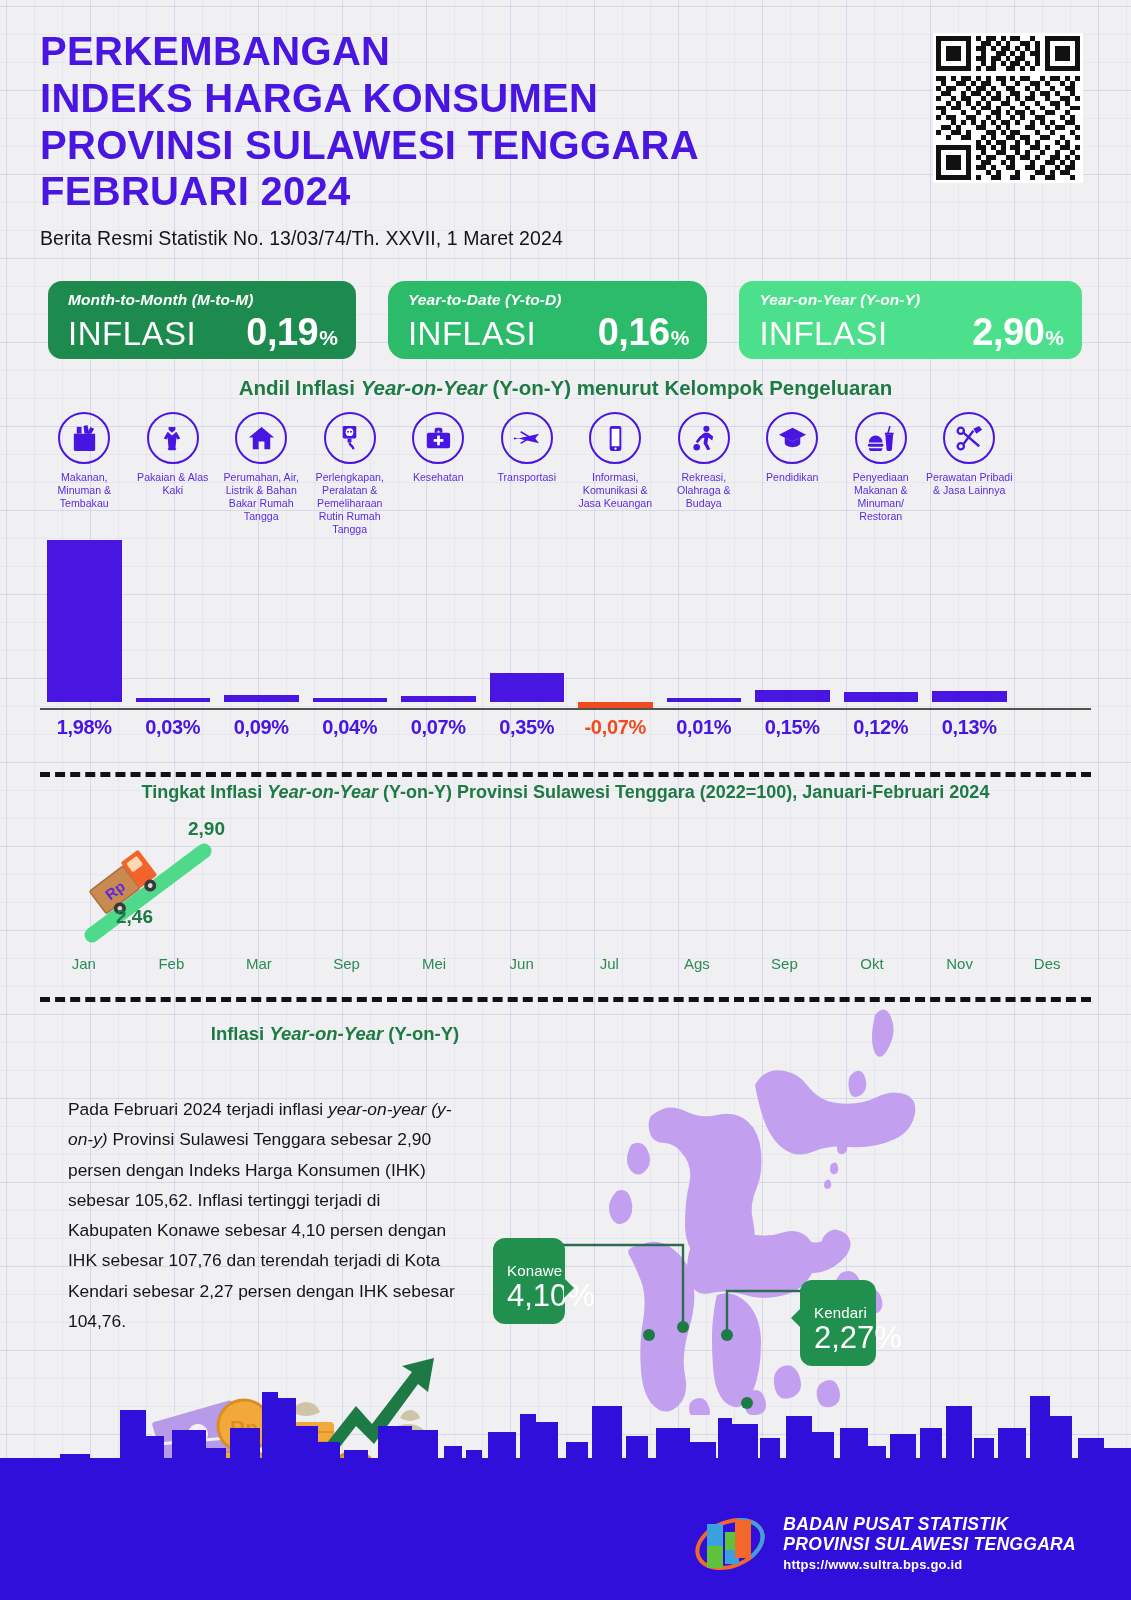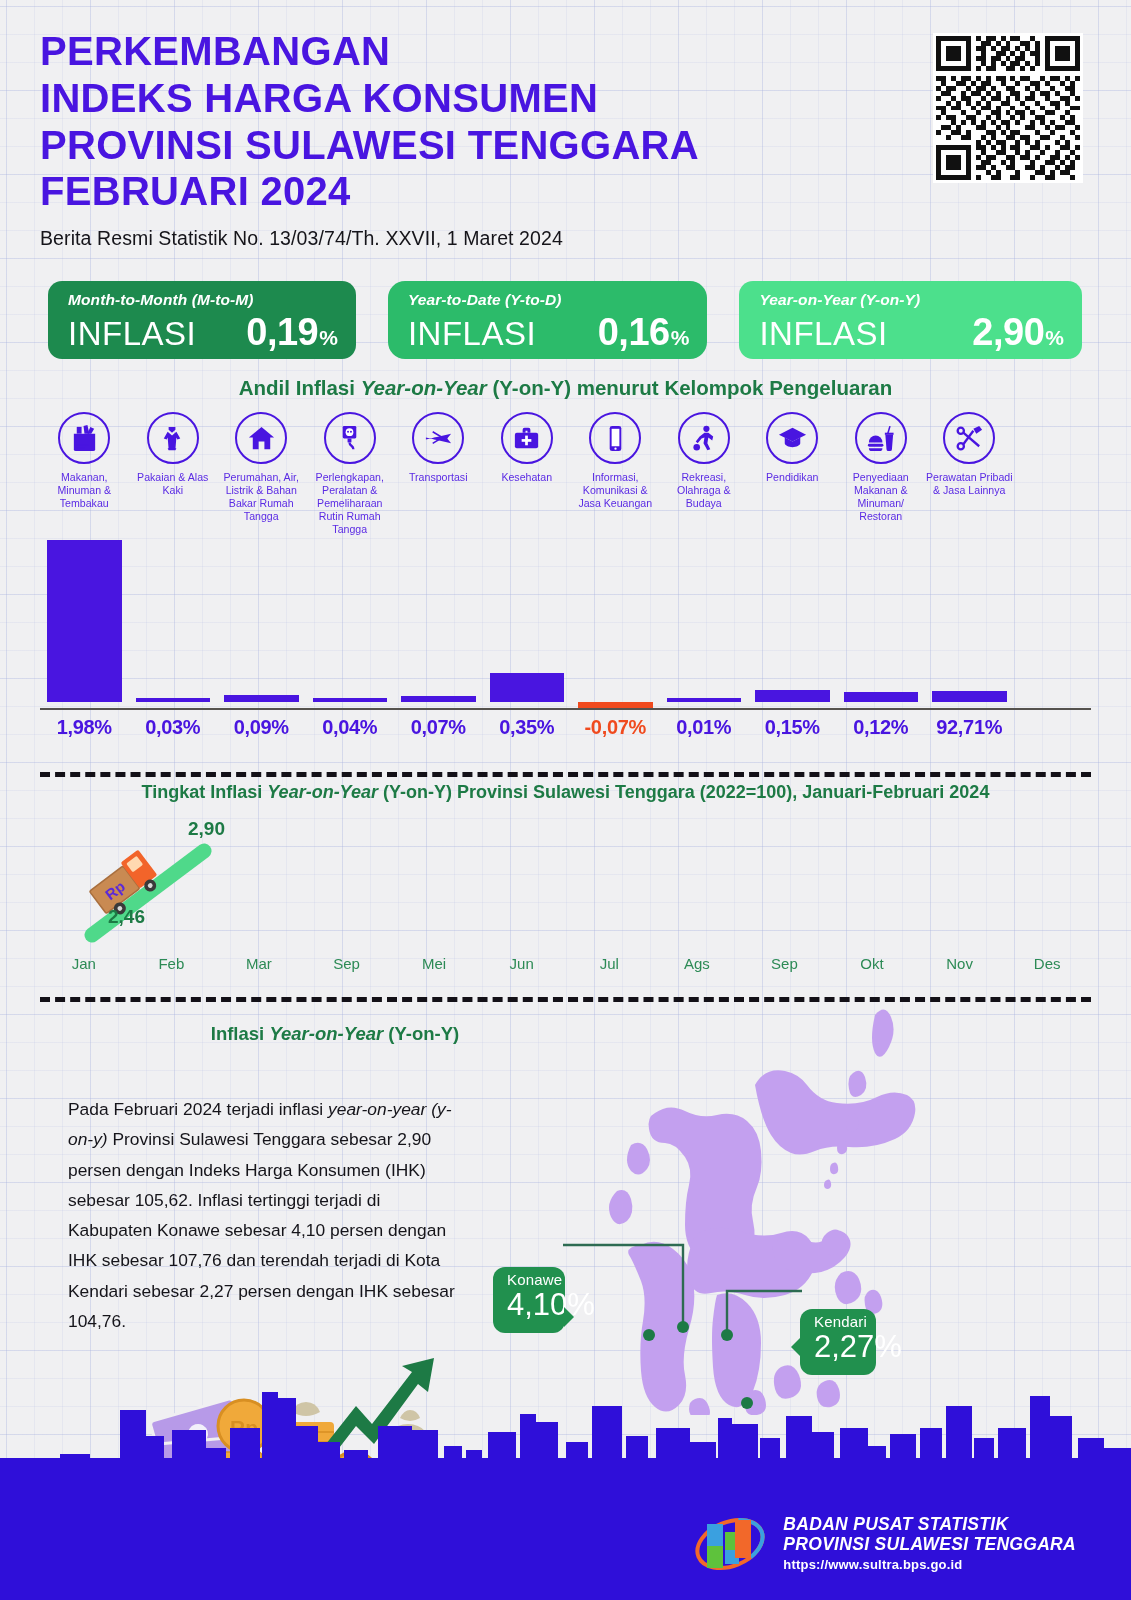--- a/index.html
+++ b/index.html
@@ -82,37 +82,37 @@
   .div1 { top: 772px; }
   .div2 { top: 997px; }
 
   
   .sec2-title { position: absolute; left: 0; top: 782px; width: 1131px; text-align: center;
     font-size: 18px; font-weight: 700; color: #1d7a45; }
   .sec2-title i { font-style: italic; }
   .trend { position: absolute; left: 40px; top: 808px; width: 1051px; height: 180px; }
   .trend-arrow { position: absolute; left: 38px; top: 27px; width: 145px; height: 110px; }
   .trend-hi { position: absolute; left: 148px; top: 10px; font-size: 19px; font-weight: 800; color: #1d7a45; }
-  .trend-lo { position: absolute; left: 68px; top: 98px; font-size: 19px; font-weight: 800; color: #1d7a45; }
+  .trend-lo { position: absolute; left: 76px; top: 98px; font-size: 19px; font-weight: 800; color: #1d7a45; }
   .months { position: absolute; left: 40px; top: 955px; width: 1051px; display: flex; }
   .month { flex: 1; text-align: center; font-size: 15px; color: #2c8a55; font-weight: 400; }
 
   
   .sec3-title { position: absolute; left: 55px; top: 1022px; width: 560px; text-align: center;
     font-size: 18.5px; font-weight: 700; color: #1d7a45; line-height: 1.35; }
   .sec3-title i { font-style: italic; }
   .body-text { position: absolute; left: 68px; top: 1094px; width: 400px;
     font-size: 17.4px; line-height: 1.74; color: #15141a; }
   .body-text i { font-style: italic; }
 
   .mapwrap { position: absolute; left: 455px; top: 995px; width: 640px; height: 420px; }
   .mapwrap svg { position: absolute; inset: 0; width: 100%; height: 100%; }
 
   .callout { position: absolute; background: #21904e; color: #fff; border-radius: 12px;
-    padding: 4px 14px 10px; text-align: center; margin-top: 29px; }
+    padding: 24px 14px 10px; text-align: center; }
   .callout .city { font-size: 15px; font-weight: 400; letter-spacing: .2px; }
   .callout .pct { font-size: 31px; font-weight: 400; margin-top: -1px; }
   .callout.konawe { left: 493px; top: 1238px; width: 72px; }
   .callout.kendari { left: 800px; top: 1280px; width: 76px; }
   .callout:after { content:""; position:absolute; width:0; height:0; border:10px solid transparent; }
   .callout.konawe:after { right: -19px; top: 40px; border-left-color: #21904e; }
   .callout.kendari:after { left: -19px; top: 28px; border-right-color: #21904e; }
   .leader { position: absolute; stroke: #2d6b52; stroke-width: 2.4px; fill: none; }
 
   
@@ -458,37 +458,37 @@
             <circle cx="17.5" cy="9" r="1"></circle>
             <rect x="14" y="16" width="4" height="4"></rect>
             <path d="M16 20c0 4 4 3 4 7" fill="none" stroke="#4915e0" stroke-width="2.4"></path>
           </svg>
         </div>
         <div class="cat-label">Perlengkapan, Peralatan &amp; Pemeliharaan Rutin Rumah Tangga</div>
       </div>
       <div class="cat">
         <div class="cat-icon">
           <svg viewBox="0 0 32 32">
-            <path d="M3 17l26-6 -4 5 4 5 -26-6z"></path>
-            <path d="M10 9l10 6-10 6" fill="none" stroke="#4915e0" stroke-width="1.6"></path>
-            <rect x="11" y="15.2" width="14" height="1.6"></rect>
-          </svg>
-        </div>
-        <div class="cat-label">Transportasi</div>
-      </div>
-      <div class="cat">
-        <div class="cat-icon">
-          <svg viewBox="0 0 32 32">
             <rect x="4" y="10" width="24" height="16" rx="2"></rect>
             <path d="M12 10V7a2 2 0 0 1 2-2h4a2 2 0 0 1 2 2v3h-3V8h-2v2z"></path>
             <rect x="14.6" y="13" width="2.8" height="10" fill="#fff"></rect>
             <rect x="11" y="16.6" width="10" height="2.8" fill="#fff"></rect>
           </svg>
         </div>
         <div class="cat-label">Kesehatan</div>
+      </div>
+      <div class="cat">
+        <div class="cat-icon">
+          <svg viewBox="0 0 32 32">
+            <path d="M3 17l26-6 -4 5 4 5 -26-6z"></path>
+            <path d="M10 9l10 6-10 6" fill="none" stroke="#4915e0" stroke-width="1.6"></path>
+            <rect x="11" y="15.2" width="14" height="1.6"></rect>
+          </svg>
+        </div>
+        <div class="cat-label">Transportasi</div>
       </div>
       <div class="cat">
         <div class="cat-icon">
           <svg viewBox="0 0 32 32">
             <rect x="10" y="3" width="12" height="26" rx="2.5"></rect>
             <rect x="12" y="6" width="8" height="18" fill="#fff"></rect>
             <circle cx="16" cy="26.5" r="1.2" fill="#fff"></circle>
           </svg>
         </div>
         <div class="cat-label">Informasi, Komunikasi &amp; Jasa Keuangan</div>
@@ -581,21 +581,21 @@
       <div class="val">1,98%</div>
       <div class="val">0,03%</div>
       <div class="val">0,09%</div>
       <div class="val">0,04%</div>
       <div class="val">0,07%</div>
       <div class="val">0,35%</div>
       <div class="val neg">-0,07%</div>
       <div class="val">0,01%</div>
       <div class="val">0,15%</div>
       <div class="val">0,12%</div>
-      <div class="val">92,71%</div>
+      <div class="val">0,13%</div>
     </div>
 
   <div class="divider div1"></div>
 
   <div class="sec2-title">
     <span>Tingkat Inflasi </span><i>Year-on-Year</i><span> (Y-on-Y) Provinsi Sulawesi Tenggara (2022=100), Januari-Februari 2024</span>
   </div>
   <div class="trend">
     <svg class="trend-arrow" viewBox="0 0 145 110">
       <line x1="14" y1="100" x2="126" y2="16" stroke="#4fd98a" stroke-width="15" stroke-linecap="round"></line>

